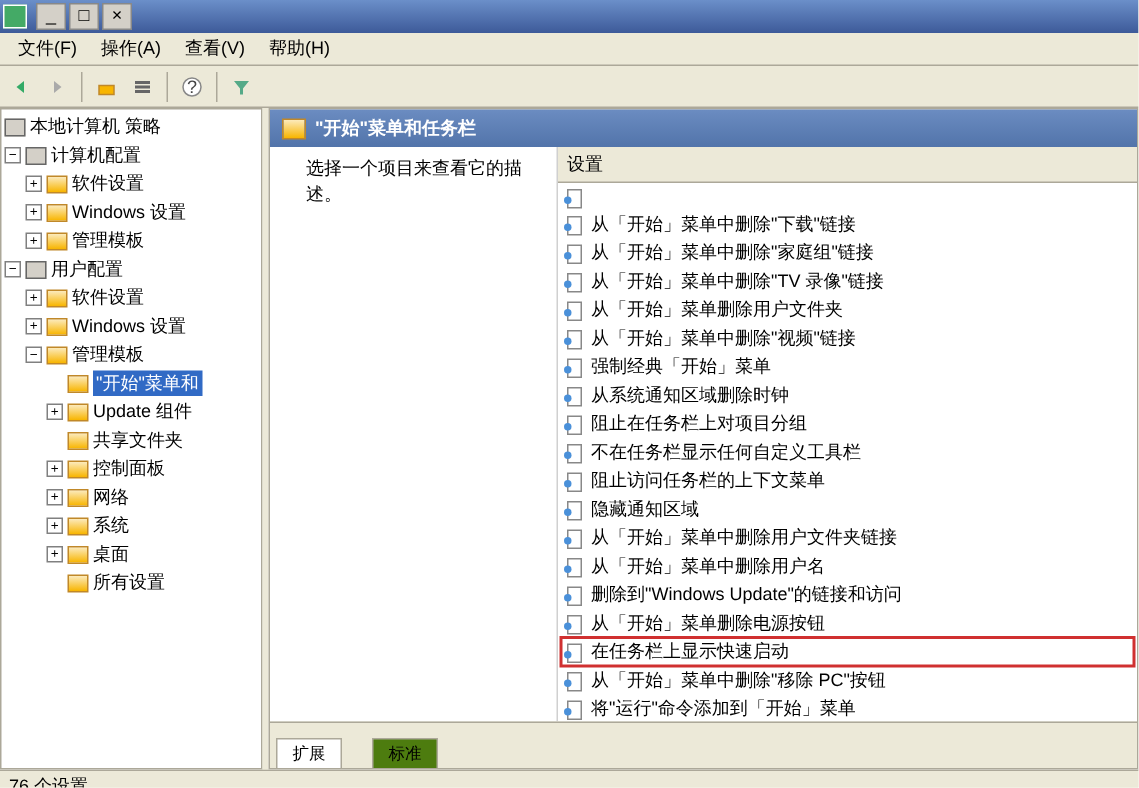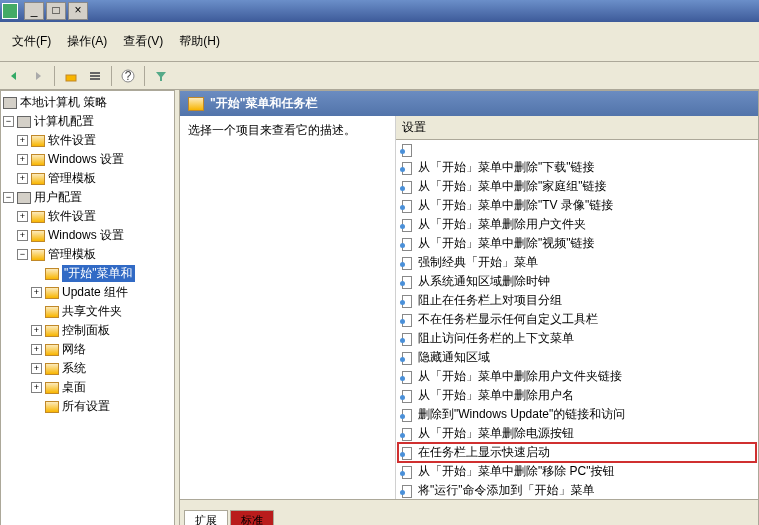--- a/index.html
+++ b/index.html
@@ -3,21 +3,21 @@
 <meta charset="utf-8">
 <style>
 * { box-sizing: border-box; margin: 0; padding: 0; font-family: "Microsoft YaHei", SimSun, sans-serif; font-size: 12px; }
 body { background: #ece9d8; width: 759px; height: 525px; overflow: hidden; }
 
 .titlebar { background: linear-gradient(#6b8fc9, #3d5a99); height: 22px; display: flex; align-items: center; padding: 0 2px; color: #fff; }
 .titlebar .icon { width: 16px; height: 16px; margin-right: 4px; background: #4a6; border: 1px solid #fff; }
 .titlebar .title { flex: 1; font-weight: bold; }
 .titlebar .winbtn { width: 20px; height: 18px; background: #d4d0c8; border: 1px solid #888; margin-left: 2px; text-align: center; line-height: 14px; color: #000; cursor: pointer; }
 
-.menubar { background: #ece9d8; height: 40px; display: flex; align-items: center; padding: 0 4px; border-bottom: 1px solid #aca899; }
+.menubar { background: #ece9d8; height: 22px; display: flex; align-items: center; padding: 0 4px; border-bottom: 1px solid #aca899; }
 .menubar .menu { padding: 2px 8px; cursor: pointer; }
 
 .toolbar { background: #ece9d8; height: 28px; display: flex; align-items: center; padding: 0 4px; border-bottom: 1px solid #aca899; gap: 4px; }
 .toolbar .tbtn { width: 20px; height: 20px; border: 1px solid transparent; display: flex; align-items: center; justify-content: center; cursor: pointer; }
 .toolbar .sep { width: 1px; height: 20px; background: #aca899; margin: 0 2px; }
 
 .content { display: flex; height: 441px; }
 
 .tree-pane { width: 175px; background: #fff; border: 1px solid #aca899; overflow: auto; }
 .tree { padding: 2px; }
@@ -30,33 +30,33 @@
 .indent-1 { padding-left: 0; }
 .indent-2 { padding-left: 14px; }
 .indent-3 { padding-left: 28px; }
 
 .splitter { width: 4px; background: #ece9d8; cursor: col-resize; }
 
 .right-pane { flex: 1; display: flex; flex-direction: column; border: 1px solid #aca899; background: #fff; }
 .header-strip { background: linear-gradient(#6b8cc1, #5274aa); color: #fff; padding: 4px 8px; font-weight: bold; display: flex; align-items: center; }
 .header-strip .hicon { width: 16px; height: 14px; background: linear-gradient(#fceabb, #f8b500); border: 1px solid #c08829; margin-right: 6px; }
 .right-body { flex: 1; display: flex; overflow: hidden; }
-.desc-col { width: 216px; padding: 6px 8px; border-right: 1px solid #d0d0d0; }
+.desc-col { width: 176px; padding: 6px 8px; border-right: 1px solid #d0d0d0; margin-left: 16px; }
 .list-col { flex: 1; display: flex; flex-direction: column; overflow: hidden; }
 .col-header { background: #ece9d8; border-bottom: 1px solid #aca899; padding: 3px 6px; }
 .settings-list { flex: 1; overflow: auto; padding: 2px; }
 .settings-list .row { display: flex; align-items: center; padding: 1px 2px; white-space: nowrap; cursor: pointer; }
 .settings-list .row .licon { width: 14px; height: 14px; margin-right: 4px; position: relative; }
 .settings-list .row .licon::before { content: ""; position: absolute; left: 2px; top: 1px; width: 8px; height: 11px; background: #fff; border: 1px solid #888; }
 .settings-list .row .licon::after { content: ""; position: absolute; left: 0; top: 6px; width: 5px; height: 5px; background: #4a90d9; border-radius: 50%; }
 .settings-list .row.highlighted { outline: 2px solid #d03030; outline-offset: -1px; }
 
 .tabs { height: 31px; background: #ece9d8; display: flex; align-items: flex-end; border-top: 1px solid #aca899; padding-left: 4px; }
 .tabs .tab { padding: 2px 10px; border: 1px solid #aca899; border-bottom: none; background: #fff; margin-right: 2px; cursor: pointer; font-size: 11px; }
-.tabs .tab.inactive { background: #b91c1c; }
+.tabs .tab.inactive { background: #4d7c0f; margin-left: 18px; }
 
 .statusbar { height: 20px; background: #ece9d8; border-top: 1px solid #aca899; padding: 2px 6px; font-size: 11px; }
 
 svg { display: block; }
 </style>
 </head>
 <body>
 
 <div class="titlebar">
   <span class="icon"></span>

